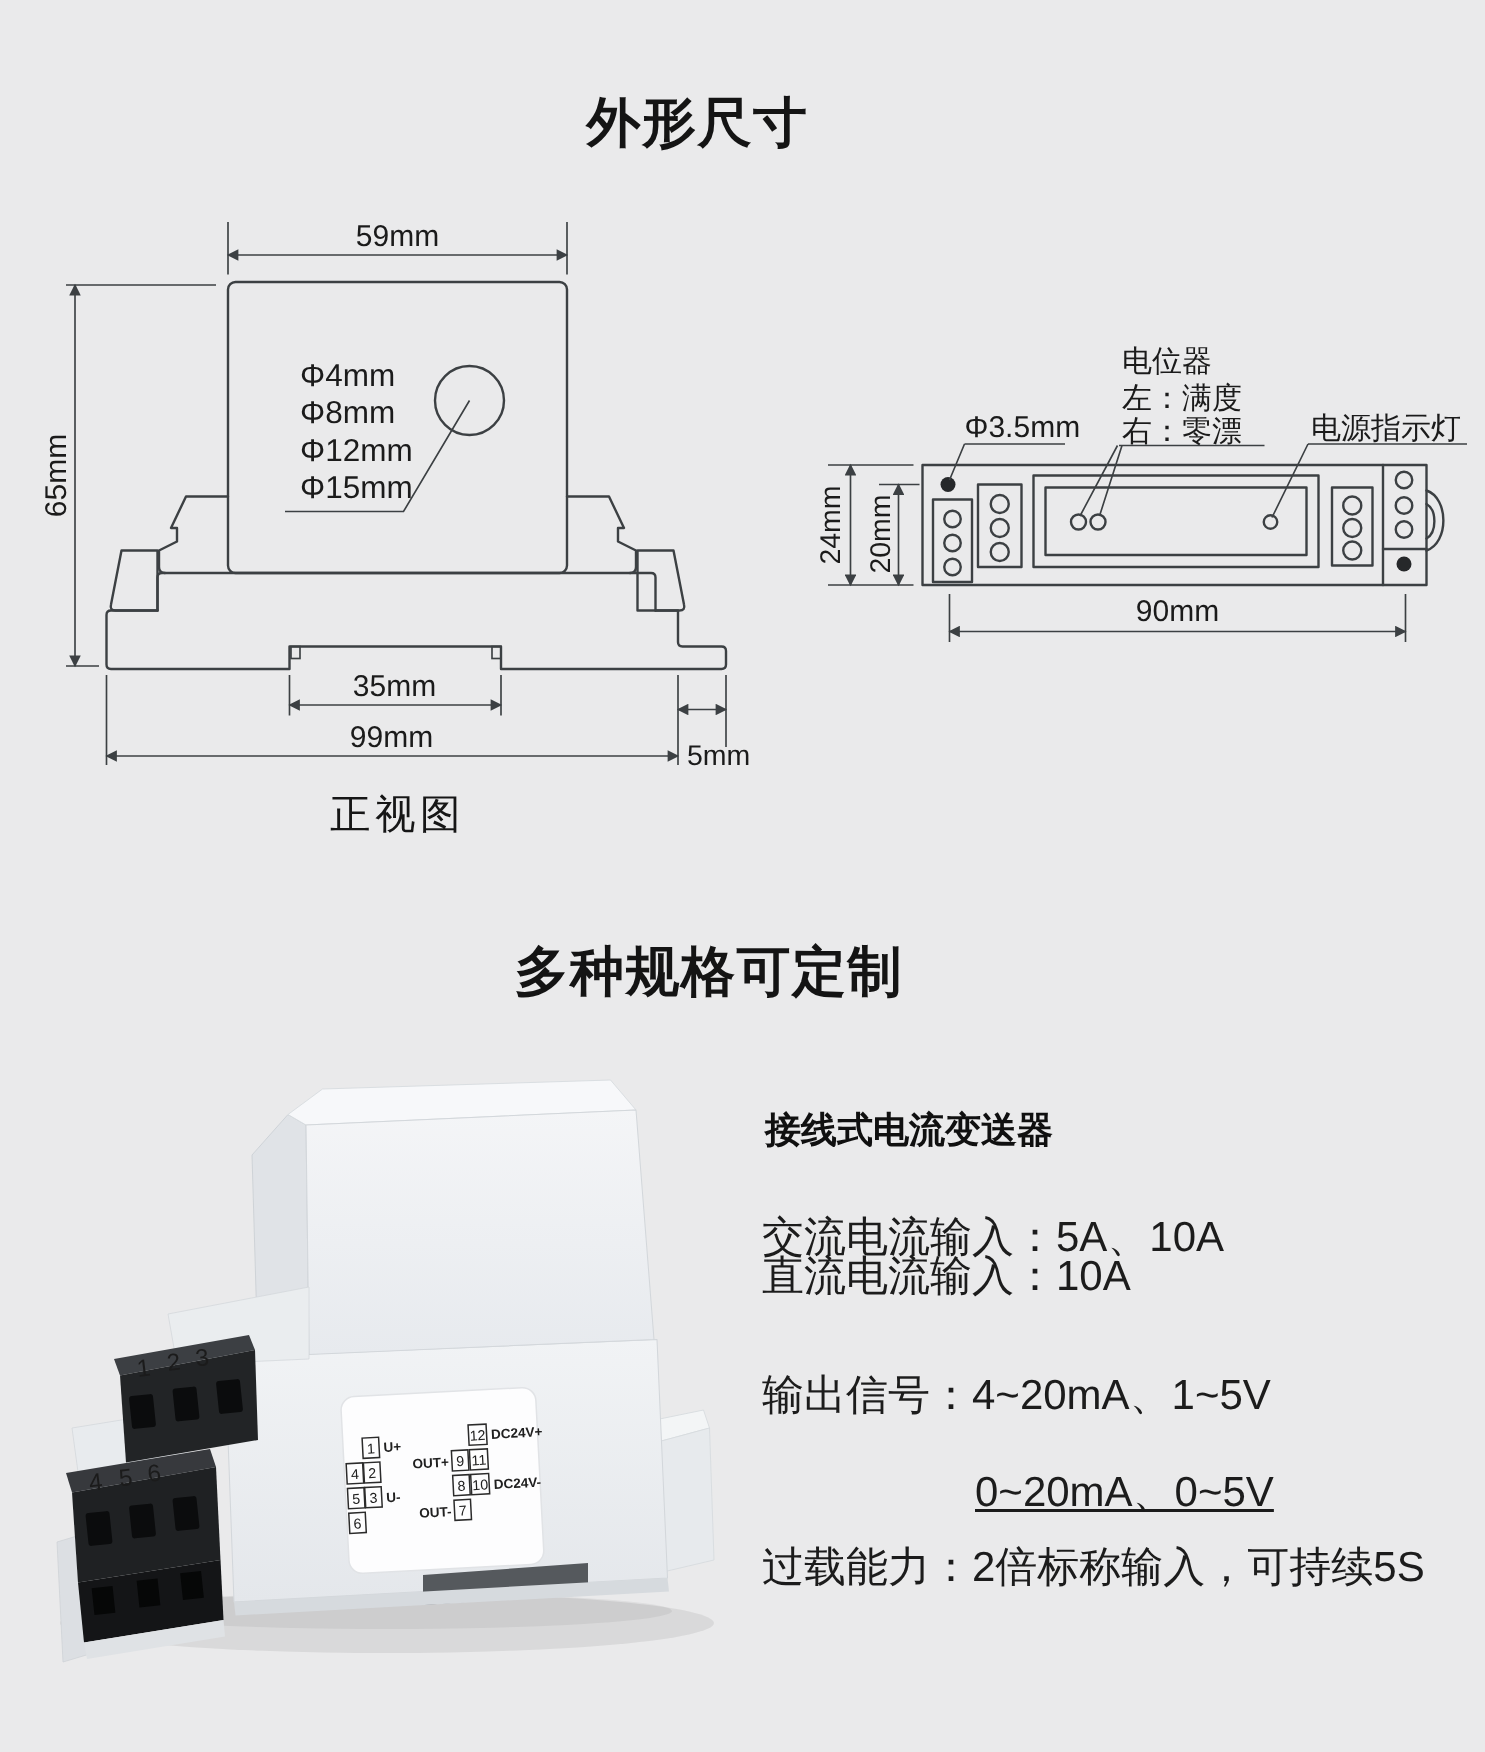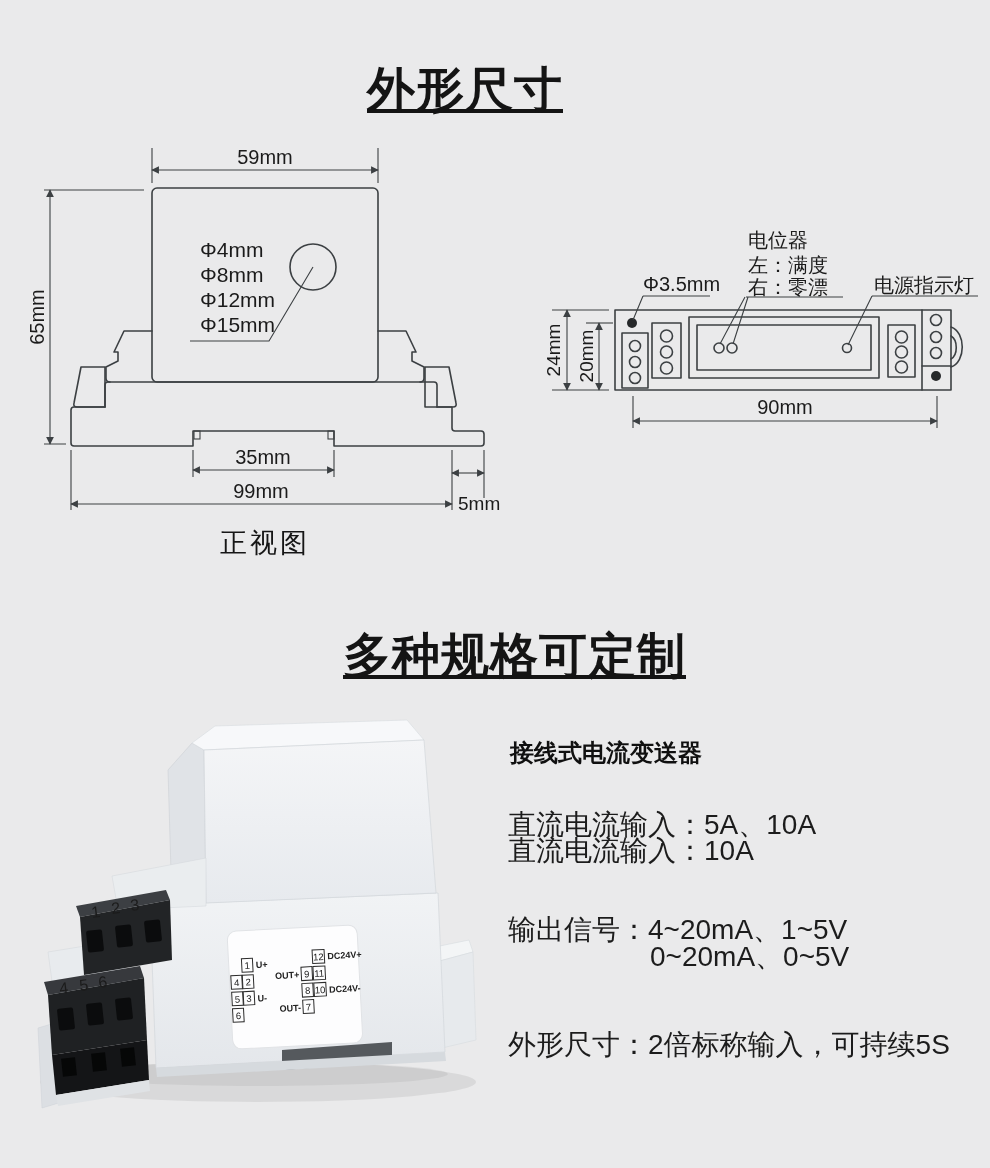--- a/index.html
+++ b/index.html
@@ -4,41 +4,40 @@
 <style>
   html,body{margin:0;padding:0;}
   body{
     width:990px;height:1168px;position:relative;overflow:hidden;
     background:#eaeaeb;
     font-family:"Liberation Sans", sans-serif;
     color:#1b1b1b;
   }
   .abs{position:absolute;}
   .sec-title{
-    font-size:48px;font-weight:700;letter-spacing:1px;color:#141414;
+    font-size:36px;font-weight:700;letter-spacing:1px;color:#141414;
     white-space:nowrap;
-    text-decoration:underline;
   }
   #title1{left:0;top:58px;width:930px;text-align:center;}
   #title2{left:343px;top:624px;text-align:center;}
   svg{display:block;}
   svg text{font-family:"Liberation Sans", sans-serif;fill:#1b1b1b;}
   .dimtext{font-size:20px;}
   .dimtext-s{font-size:19px;}
   .holetext{font-size:21px;}
   .caption{font-size:27px;letter-spacing:3px;fill:#161616;}
   .cjk{font-size:20px;fill:#1b1b1b;}
   .outline{fill:none;stroke:#3c4043;stroke-width:1.6;stroke-linejoin:round;stroke-linecap:round;}
   .thin{fill:none;stroke:#3c4043;stroke-width:1.1;}
   .dot{fill:#26282a;stroke:none;}
   #specs{left:508px;top:0;width:482px;}
   .spec-heading{position:absolute;left:2px;top:737px;font-size:24px;font-weight:700;color:#101010;white-space:nowrap;}
   .spec-line{position:absolute;left:0;font-size:28px;color:#1c1c1c;white-space:nowrap;}
   #spec-0{top:806px;} #spec-1{top:832px;} #spec-2{top:911px;}
-  #spec-3{top:938px;padding-left:142px;} #spec-4{top:1026px;}
+  #spec-3{top:976px;padding-left:142px;text-decoration:underline;} #spec-4{top:1026px;}
   .pinbox{fill:none;stroke:#2b2b2b;stroke-width:1;}
   .pintxt{font-size:9.5px;fill:#202020;}
   .pinlbl{font-size:9px;font-weight:700;fill:#202020;}
 </style>
 </head>
 <body>
 
 <div id="title1" class="abs sec-title">外形尺寸</div>
 
 <svg class="abs" style="left:20px;top:130px;" width="480" height="440" viewBox="20 130 480 440">
@@ -254,18 +253,18 @@
     <text class="pintxt" x="307.5" y="1011" text-anchor="middle">7</text>
     <text class="pinlbl" x="329" y="961">DC24V+</text>
     <text class="pinlbl" x="300" y="978" text-anchor="end">OUT+</text>
     <text class="pinlbl" x="329" y="994.5">DC24V-</text>
     <text class="pinlbl" x="300" y="1011" text-anchor="end">OUT-</text>
   </g>
 </svg>
 
 <div id="specs" class="abs">
   <div class="spec-heading">接线式电流变送器</div>
-  <div id="spec-0" class="spec-line">直流电流输入：5A、10A</div>
+  <div id="spec-0" class="spec-line">交流电流输入：5A、10A</div>
   <div id="spec-1" class="spec-line">直流电流输入：10A</div>
   <div id="spec-2" class="spec-line">输出信号：4~20mA、1~5V</div>
   <div id="spec-3" class="spec-line">0~20mA、0~5V</div>
-  <div id="spec-4" class="spec-line">外形尺寸：2倍标称输入，可持续5S</div>
+  <div id="spec-4" class="spec-line">过载能力：2倍标称输入，可持续5S</div>
 </div>
 
 </body></html>

